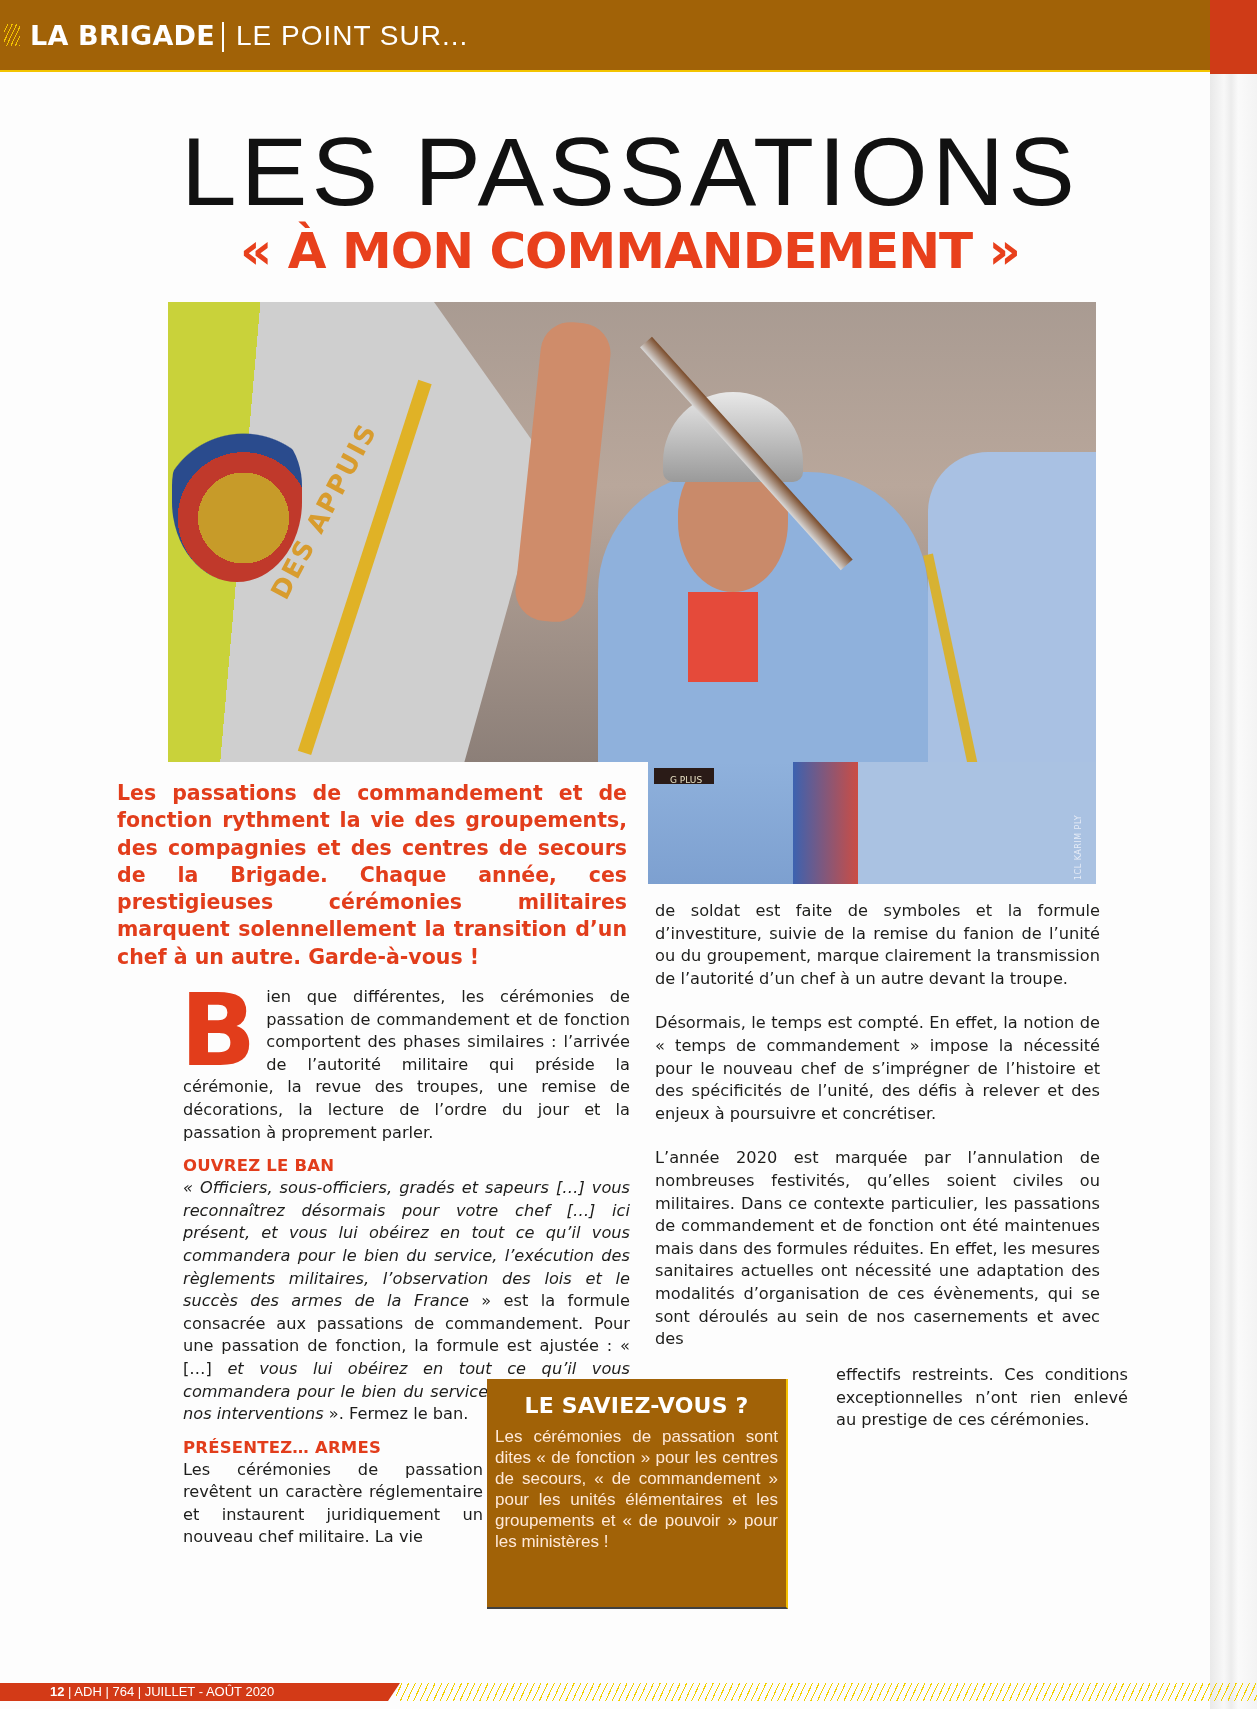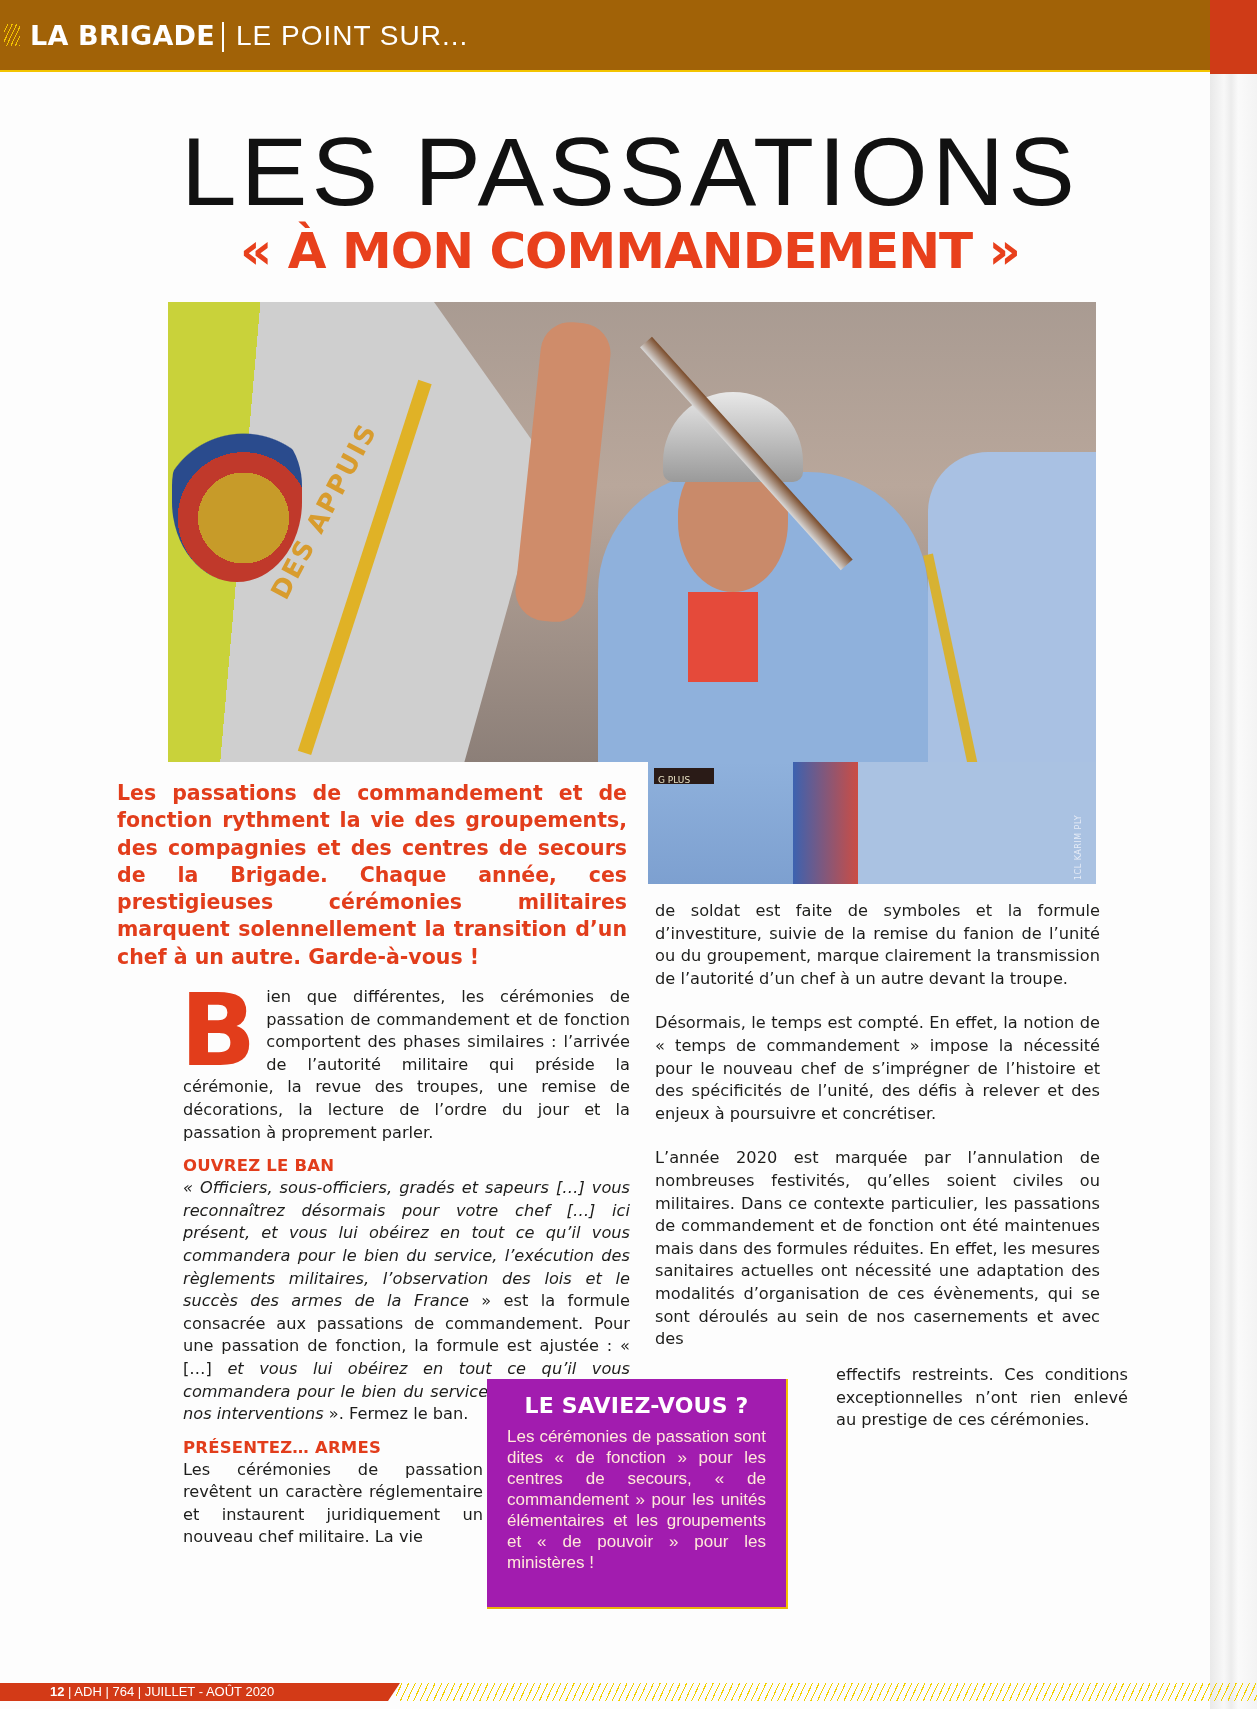--- a/index.html
+++ b/index.html
@@ -30,21 +30,21 @@
   .photo .man { position: absolute; left: 430px; top: 170px; width: 330px; height: 290px; background: #8fb1dc; border-radius: 120px 120px 0 0; }
   .photo .face { position: absolute; left: 510px; top: 150px; width: 110px; height: 140px; background: #c98a6a; border-radius: 45% 45% 50% 50%; }
   .photo .helmet { position: absolute; left: 495px; top: 90px; width: 140px; height: 90px; background: linear-gradient(180deg, #e8e8e8, #9a9a9a); border-radius: 70px 70px 10px 10px; }
   .photo .arm { position: absolute; left: 360px; top: 20px; width: 70px; height: 300px; background: #cf8c6a; border-radius: 30px; transform: rotate(6deg); }
   .photo .sword { position: absolute; left: 470px; top: 40px; width: 16px; height: 300px; background: linear-gradient(90deg, #d9d9d9, #7a4b2a); transform: rotate(-42deg); transform-origin: top; }
   .photo .redshirt { position: absolute; left: 520px; top: 290px; width: 70px; height: 90px; background: #e54a3a; }
   .photo .other { position: absolute; left: 760px; top: 150px; width: 180px; height: 320px; background: #a9c1e3; border-radius: 60px 0 0 0; }
   .photo .cord { position: absolute; left: 780px; top: 250px; width: 10px; height: 240px; background: #d7b233; transform: rotate(-12deg); }
   .photo-ext { position: absolute; left: 648px; top: 762px; width: 448px; height: 122px; background: linear-gradient(180deg, #8fb1dc, #7da0d0); overflow: hidden; }
   .photo-ext .tag { position: absolute; left: 6px; top: 6px; width: 60px; height: 16px; background: #2a1b17; }
-  .photo-ext .tag span { color: #e9e2c5; font-size: 9px; padding-left: 4px; }
+  .photo-ext .tag span { color: #e9e2c5; font-size: 9px; padding-left: 16px; }
   .photo-ext .medals { position: absolute; left: 145px; top: 0; width: 70px; height: 122px; background: linear-gradient(90deg, #3c62b0, #d64b3c); }
   .photo-ext .otherb { position: absolute; left: 210px; top: 0; width: 240px; height: 122px; background: #aac2e2; }
   .credit { position: absolute; left: 1074px; top: 790px; width: 14px; height: 100px; }
   .credit span { position: absolute; left: 0; top: 90px; transform: rotate(-90deg); transform-origin: left top; white-space: nowrap; font-size: 8px; color: #e6ecf7; letter-spacing: 0.5px; }
 
   
   .chapo { position: absolute; left: 117px; top: 780px; width: 510px; font-family: "DejaVu Sans", sans-serif; font-weight: bold; font-size: 20.5px; line-height: 27.3px; color: #e23d1b; text-align: justify; text-align-last: left; }
 
   
   .body { font-family: "DejaVu Sans", sans-serif; font-size: 16.2px; line-height: 22.6px; color: #1d1d1b; text-align: justify; }
@@ -52,21 +52,21 @@
   .dropcap { float: left; font-family: "DejaVu Sans", sans-serif; font-weight: bold; font-size: 100px; line-height: 82px; color: #e23d1b; margin: 4px 10px 0 -3px; height: 86px; }
   .subhead { font-family: "DejaVu Sans", sans-serif; font-weight: bold; font-size: 16.5px; color: #e23d1b; line-height: 22px; margin-top: 11px; letter-spacing: 0.2px; }
   .col1 .narrow { width: 300px; }
   .it { font-style: italic; }
 
   .col2 { position: absolute; left: 655px; top: 900px; width: 445px; }
   .col2 .para { margin-bottom: 22px; }
   .col2b { position: absolute; left: 836px; top: 1364px; width: 292px; }
 
   
-  .callout { position: absolute; left: 487px; top: 1379px; width: 301px; height: 230px; background: #a21caf; border-right: 2px solid #f4c000; border-bottom: 2px solid #eab308; padding: 14px 20px; }
+  .callout { position: absolute; left: 487px; top: 1379px; width: 301px; height: 230px; background: #a16207; border-right: 2px solid #f4c000; border-bottom: 2px solid #404040; padding: 14px 8px; }
   .callout h3 { font-family: "DejaVu Sans", sans-serif; font-weight: bold; color: #fff; font-size: 22px; text-align: center; letter-spacing: 0.2px; margin-bottom: 8px; }
   .callout p { font-family: Liberation Sans, sans-serif; color: #ffe9d9; font-size: 17px; line-height: 21px; text-align: justify; text-align-last: left; }
 
   
   .footbar { position: absolute; left: 0; top: 1683px; width: 400px; height: 18px; background: #d33a17; clip-path: polygon(0 0, 100% 0, 97% 100%, 0 100%); }
   .footbar .txt { position: absolute; left: 14px; top: 0; color: #fff; font-size: 13px; line-height: 18px; font-family: "Liberation Sans", sans-serif; margin-left: 36px; }
   .footbar .txt b { font-weight: bold; }
   .foothatch { position: absolute; left: 396px; top: 1683px; width: 861px; height: 18px; background: repeating-linear-gradient(115deg, transparent 0 5px, #f2d000 5px 6px); }
 </style>
 </head>

